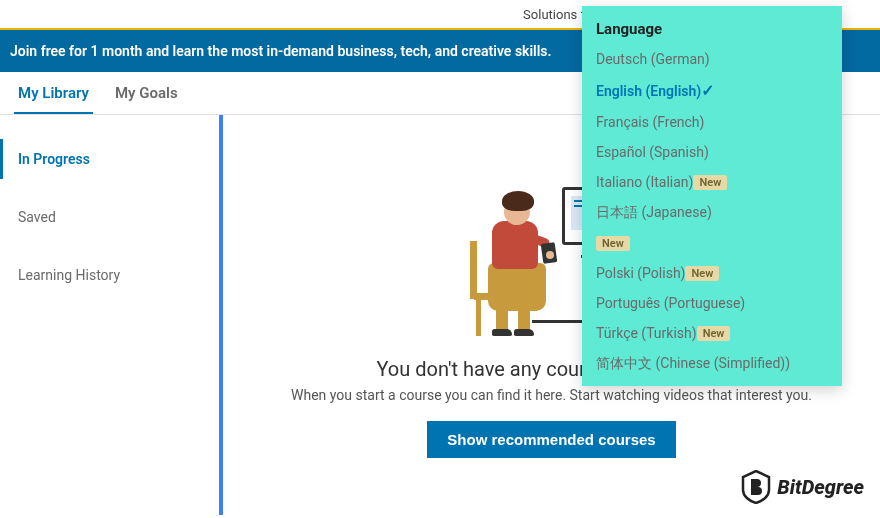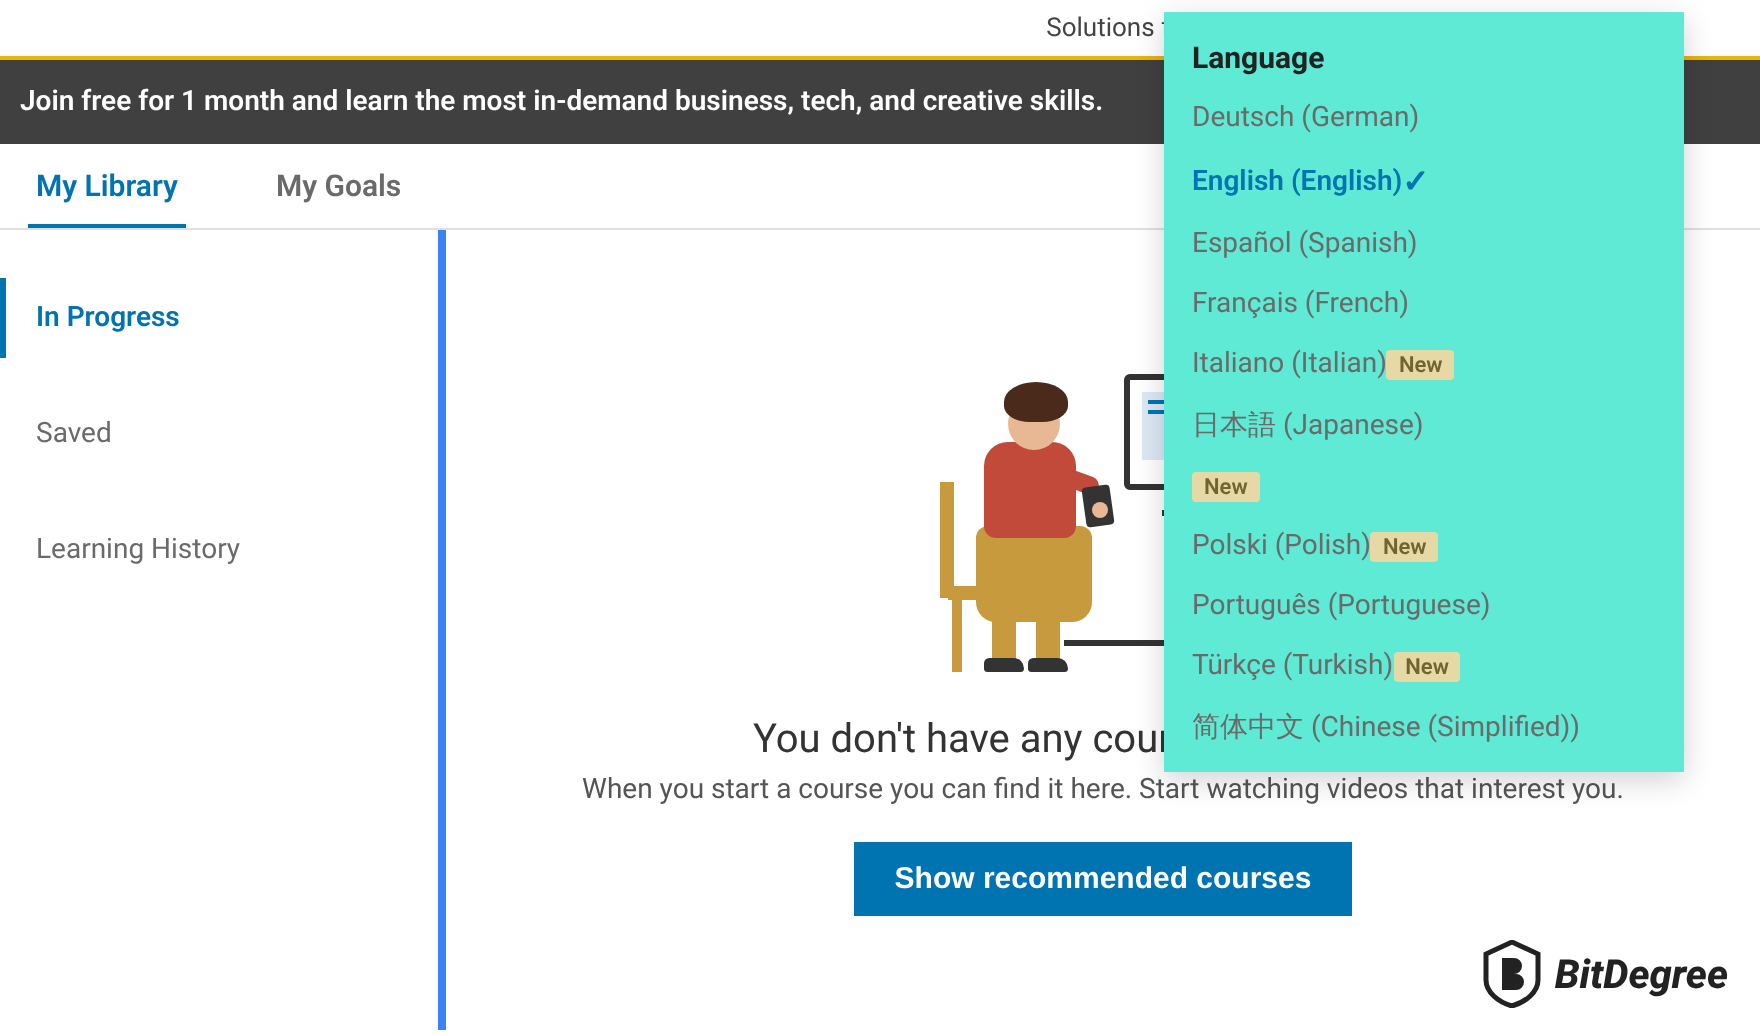--- a/index.html
+++ b/index.html
@@ -1,19 +1,19 @@
 <!DOCTYPE html>
 <html><head>
   <meta charset="utf-8">
   <style>
     * { box-sizing: border-box; margin: 0; padding: 0; }
     body { font-family: -apple-system, BlinkMacSystemFont, "Segoe UI", Roboto, Helvetica, Arial, sans-serif; width: 880px; height: 518px; overflow: hidden; background: #fff; }
     .topnav { height: 30px; line-height: 30px; font-size: 13px; color: #444; text-align: right; padding-right: 280px; border-bottom: 2px solid #eab308;}
-    .banner { background: #404040; color: #fff; font-size: 14px; padding: 13px 10px; font-weight: 600; }
-    .tabs { display: flex; gap: 41px; padding: 0 14px; border-bottom: 1px solid #e0e0e0; }
+    .banner { background: #0369a1; color: #fff; font-size: 14px; padding: 13px 10px; font-weight: 600; }
+    .tabs { display: flex; gap: 18px; padding: 0 14px; border-bottom: 1px solid #e0e0e0; }
     .tab { padding: 12px 4px 10px; font-size: 15px; color: #6a6a6a; cursor: pointer; font-weight: 600; }
     .tab.active { color: #0073b1; border-bottom: 2px solid #0073b1; }
     .body { display: flex; }
     .sidebar { width: 223px; border-right: 4px solid #3b82f6; min-height: 400px; padding-top: 24px; }
     .sidebar-item { padding: 12px 18px; font-size: 14px; color: #6a6a6a; cursor: pointer; margin-bottom: 18px; }
     .sidebar-item.active { color: #0073b1; font-weight: 600; border-left: 3px solid #0073b1; padding-left: 15px; }
     .main { flex: 1; text-align: center; padding-top: 58px; }
     .illus { display: inline-block; position: relative; width: 180px; height: 168px; }
     .monitor { position: absolute; right: 6px; top: 14px; width: 74px; height: 58px; border: 3px solid #333; background: #fff; border-radius: 3px; }
     .monitor::after { content: ""; position: absolute; width: 12px; height: 10px; background: #333; bottom: -13px; left: 30px; }
@@ -103,24 +103,24 @@
 <div class="lang-menu">
   <div class="lang-title">Language</div>
   <div class="lang-item">
       <span>Deutsch (German)</span>
     </div>
   <div class="lang-item selected">
       <span>English (English)</span>
       <span class="check">✓</span>
     </div>
   <div class="lang-item">
-      <span>Español (Spanish)</span>
+      <span>Français (French)</span>
     </div>
   <div class="lang-item">
-      <span>Français (French)</span>
+      <span>Español (Spanish)</span>
     </div>
   <div class="lang-item">
       <span>Italiano (Italian)</span>
       <span class="badge-new">New</span>
     </div>
   <div class="lang-item">
       <span>日本語 (Japanese)</span>
     </div>
   <div class="lang-item">
       <span class="badge-new">New</span>

